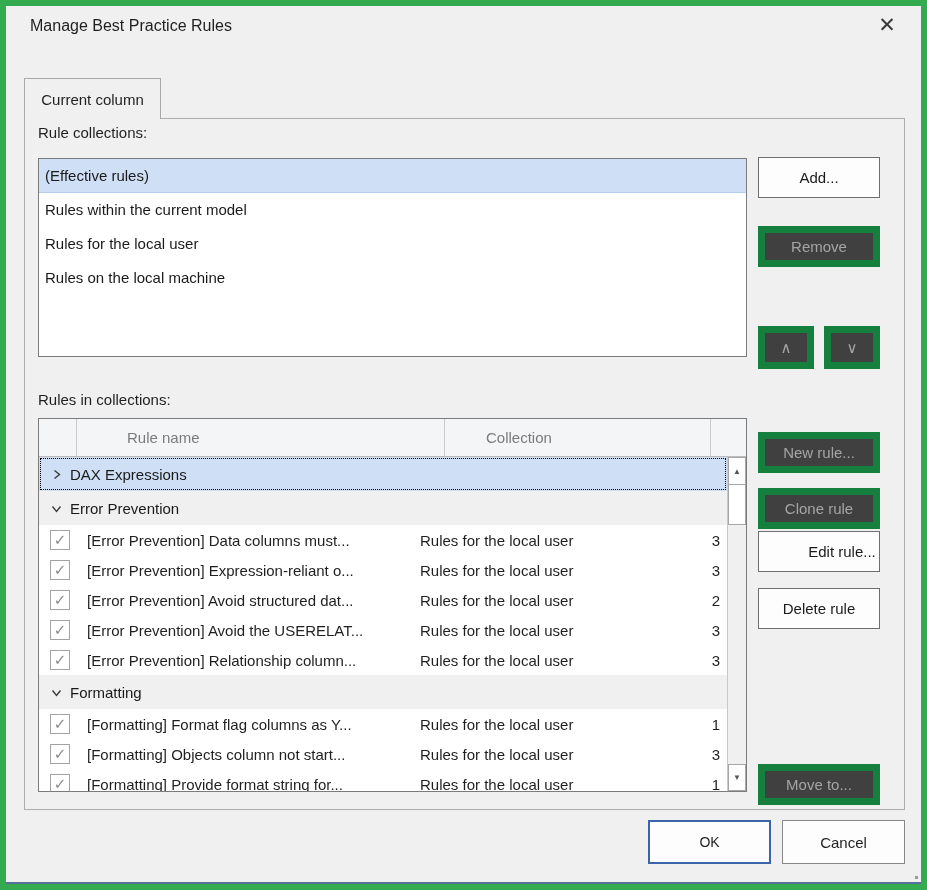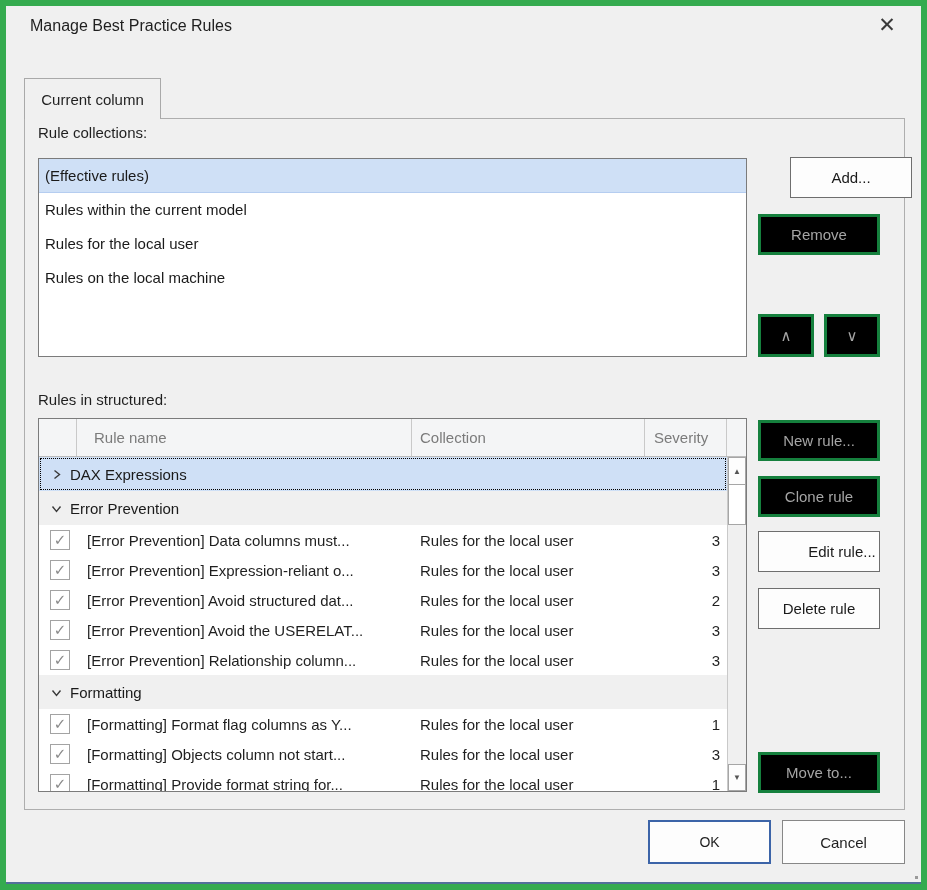--- a/index.html
+++ b/index.html
@@ -59,42 +59,42 @@
   }
 
   
   .btn {
     position:absolute; width:122px; height:41px;
     display:flex; align-items:center; justify-content:center;
     background:#fdfdfd; border:1px solid #6e6e6e;
     font-size:15px; color:#1a1a1a; cursor:pointer;
   }
   .btn.disabled {
-    background:#000000; border:3px solid #15803d; color:#a5a5a5;
-  }
-  .btn-add { left:733px; top:38px;margin-left:32px; }
+    background:#404040; border:7px solid #15803d; color:#a5a5a5;margin-top:12px;
+  }
+  .btn-add { left:733px; top:38px; }
   .btn-remove { left:733px; top:95px; }
   .btn-up { left:733px; top:195px; width:56px; height:43px; }
   .btn-down { left:799px; top:195px; width:56px; height:43px; }
   .btn-newrule { left:733px; top:301px; }
   .btn-clonerule { left:733px; top:357px; }
   .btn-editrule { left:733px; top:412px;padding-left:46px; }
   .btn-deleterule { left:733px; top:469px; }
   .btn-moveto { left:733px; top:633px; }
 
   
   .rules-table {
     position:absolute; left:13px; top:299px; width:709px; height:374px;
     border:1px solid #7b7b7b; background:#fff; overflow:hidden;
     display:flex; flex-direction:column;
   }
   .thead {
     display:flex; height:38px; flex:0 0 38px;
     background:#f4f5f6; color:#7b7b7b;
-    border-bottom:1px solid #bcbcbc; font-size:15px;
+    border-bottom:1px solid #bcbcbc; font-size:15px;gap:33px;
   }
   .hc { border-right:1px solid #c9c9c9; display:flex; align-items:center; overflow:hidden; white-space:nowrap; }
   .hc0 { width:38px; flex:0 0 38px; }
   .hc1 { width:335px; flex:0 0 335px; padding-left:17px; }
   .hc2 { width:233px; flex:0 0 233px; padding-left:8px; }
   .hc3 { width:82px; flex:0 0 82px; padding-left:9px; }
   .hc4 { flex:1; border-right:none; }
   .tbody { display:flex; flex:1; overflow:hidden; }
   .rows { flex:1; overflow:hidden; }
   .group-row {
@@ -169,21 +169,21 @@
       <div class="list-item">Rules within the current model</div>
       <div class="list-item">Rules for the local user</div>
       <div class="list-item">Rules on the local machine</div>
     </div>
 
   <div class="btn btn-add">Add...</div>
   <div class="btn btn-remove disabled">Remove</div>
   <div class="btn btn-up disabled">∧</div>
   <div class="btn btn-down disabled">∨</div>
 
-  <div class="section-label lbl-rules">Rules in structured:</div>
+  <div class="section-label lbl-rules">Rules in collections:</div>
 
   <div class="rules-table">
     <div class="thead">
       <div class="hc hc0"></div>
       <div class="hc hc1">Rule name</div>
       <div class="hc hc2">Collection</div>
       <div class="hc hc3">Severity</div>
       <div class="hc hc4"></div>
     </div>
     <div class="tbody">

